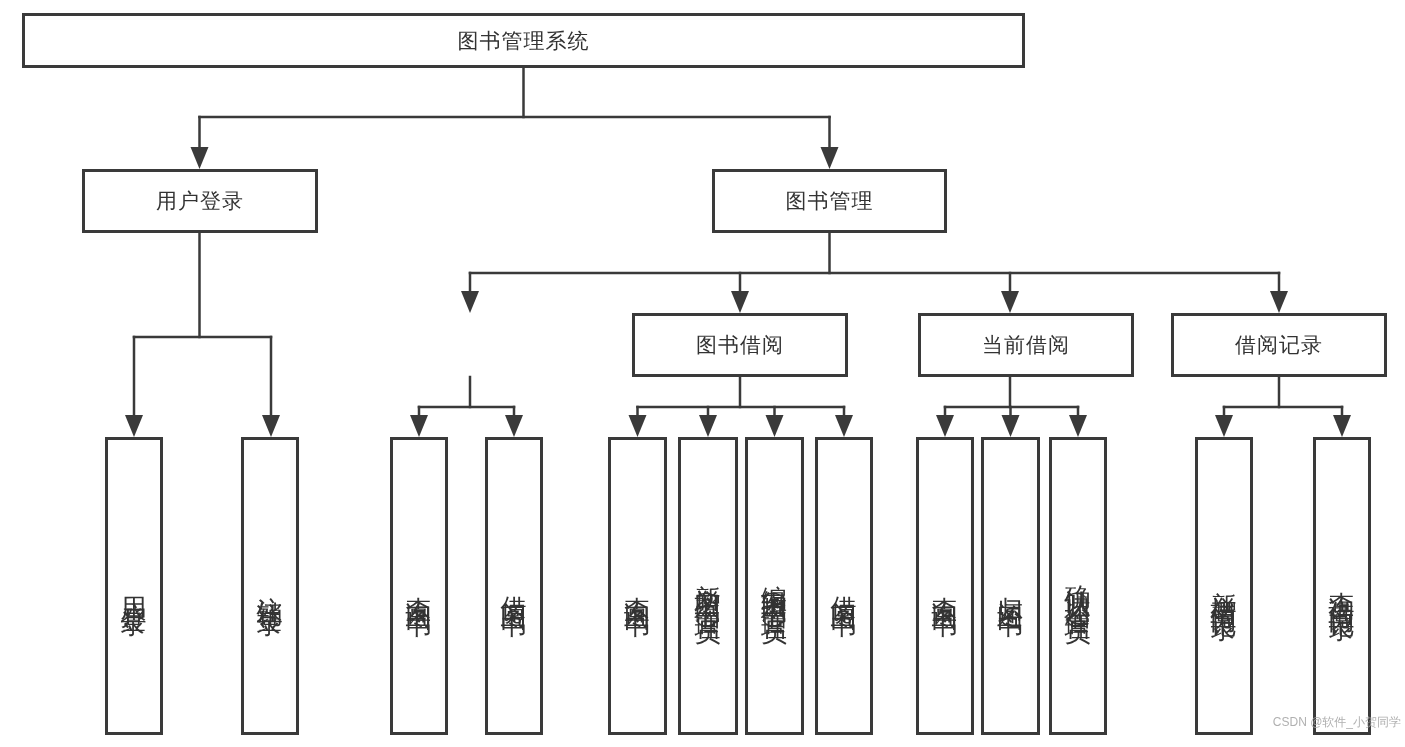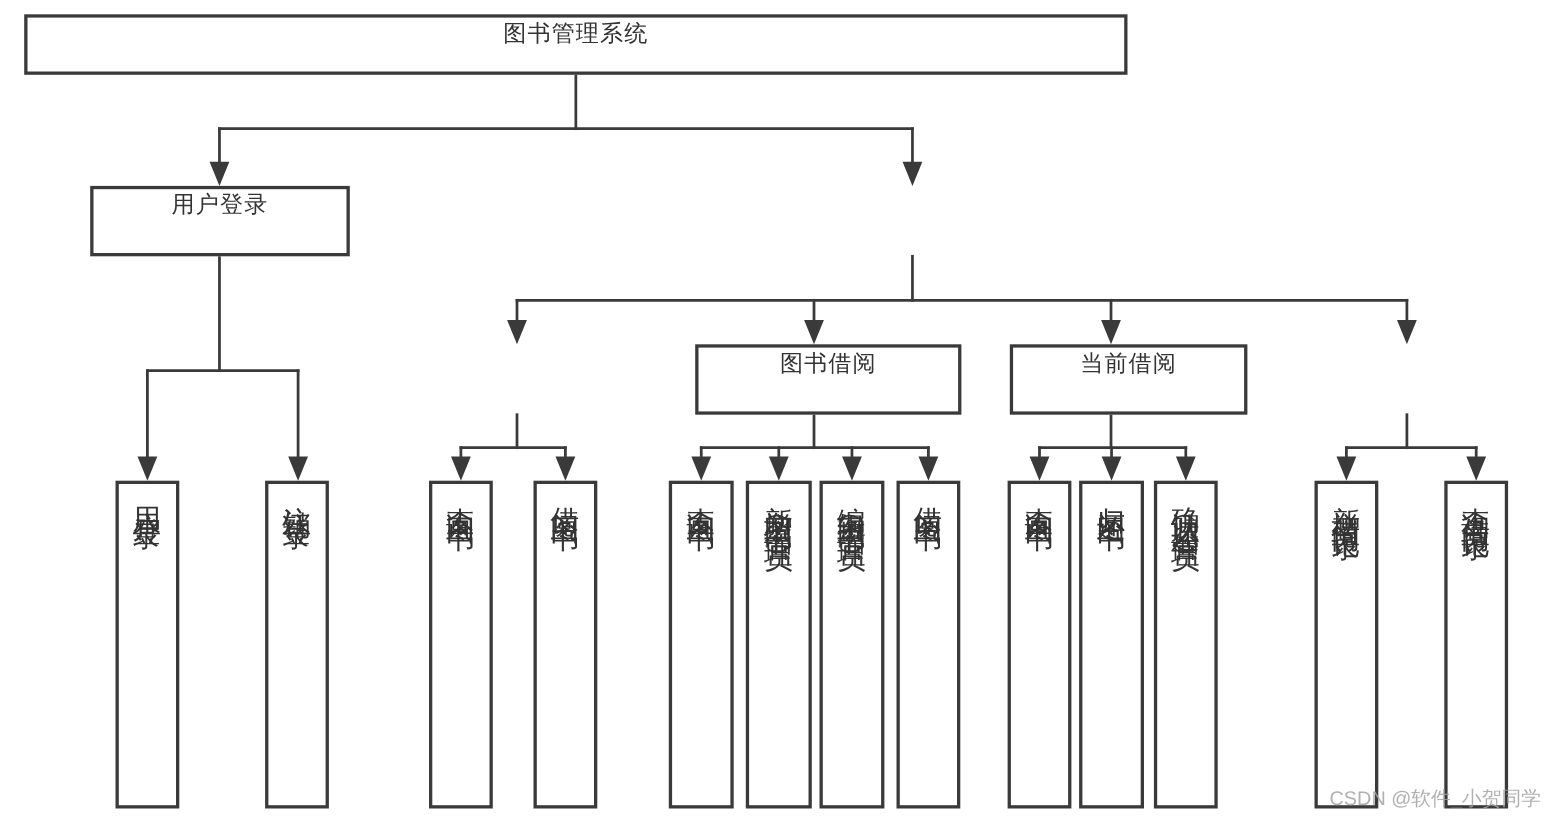--- a/index.html
+++ b/index.html
@@ -28,20 +28,21 @@
     stroke: var(--line);
     stroke-width: 2.5;
     stroke-linecap: square;
   }
   .edges polygon { fill: var(--line); }
   .box {
     position: absolute;
     background: var(--box_bg);
     border: 3px solid var(--line);
     display: flex;
+    align-items: center;
     justify-content: center;
     color: var(--text);
   }
   .hlabel {
     font-size: 21px;
     letter-spacing: 1px;
     white-space: nowrap;
   }
   .root-label { font-size: 21px; }
   .vtext {
@@ -51,21 +52,21 @@
     letter-spacing: 5px;
     line-height: 1;
     white-space: nowrap;
     color: var(--text);
   }
   .watermark {
     position: absolute;
     left: 1186px;
     top: 714px;
     width: 215px;
-    font-size: 18px;
+    font-size: 12px;
     color: var(--watermark);
     opacity: 0.85;
     white-space: nowrap;
     z-index: 20;
     text-align: right;
   }
 </style>
 </head>
 <body>
 
@@ -147,27 +148,33 @@
     </g>
   </svg>
 
   <div class="box" style="left:22px; top:13px; width:1003px; height:55px;">
     <span class="hlabel root-label">图书管理系统</span>
   </div>
 
   <div class="box" style="left:82px; top:169px; width:236px; height:64px;">
     <span class="hlabel">用户登录</span>
   </div>
-
-  <div class="box" style="left:632px; top:313px; width:242px; height:64px;">
+  <div class="box" style="left:712px; top:169px; width:235px; height:64px;">
+    <span class="hlabel">图书管理</span>
+  </div>
+
+  <div class="box" style="left:632px; top:313px; width:216px; height:64px;">
     <span class="hlabel">图书借阅</span>
   </div>
   <div class="box" style="left:902px; top:313px; width:216px; height:64px;margin-left:16px;">
     <span class="hlabel">当前借阅</span>
   </div>
+  <div class="box" style="left:1171px; top:313px; width:216px; height:64px;">
+    <span class="hlabel">借阅记录</span>
+  </div>
 
   <div class="box" style="left:105px; top:437px; width:58px; height:298px;">
     <span class="vtext">用户登录</span>
   </div>
   <div class="box" style="left:241px; top:437px; width:58px; height:298px;">
     <span class="vtext">注销登录</span>
   </div>
 
   <div class="box" style="left:390px; top:437px; width:58px; height:298px;">
     <span class="vtext">查询图书</span>

